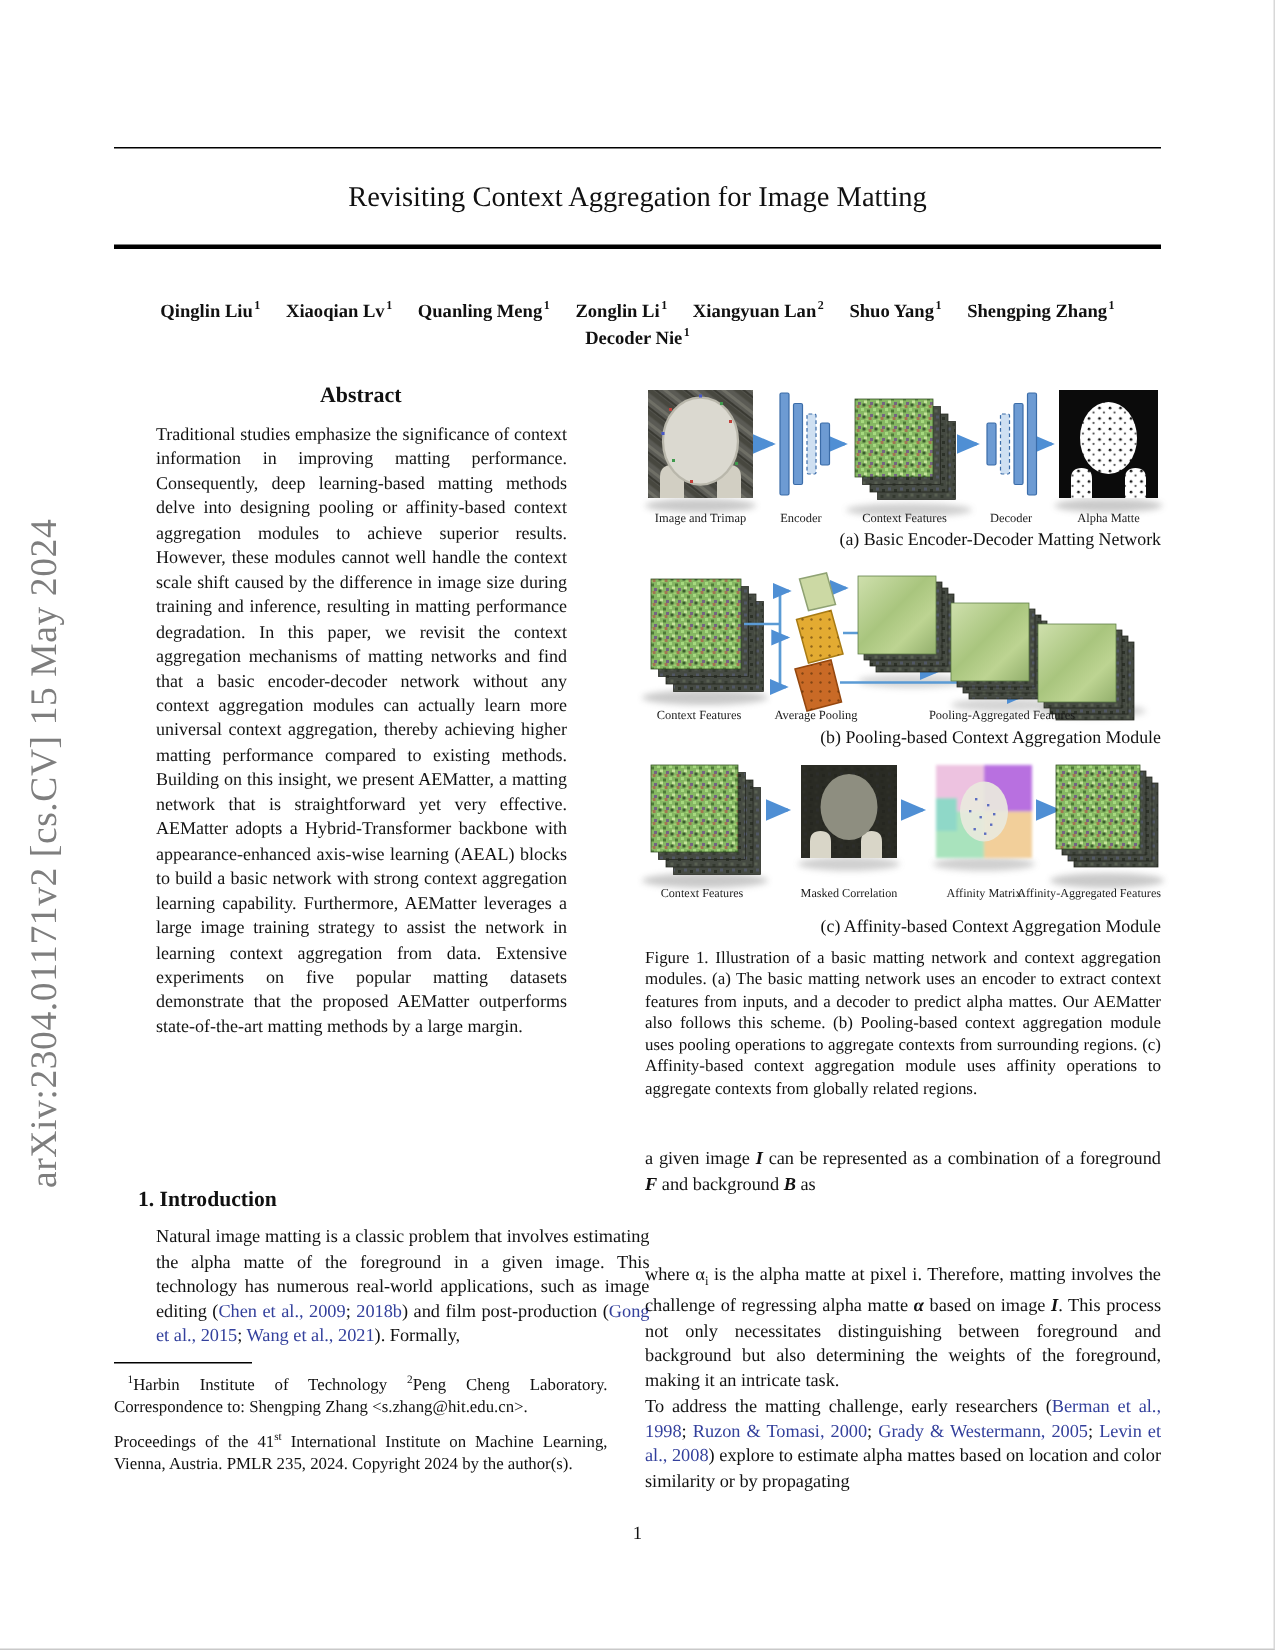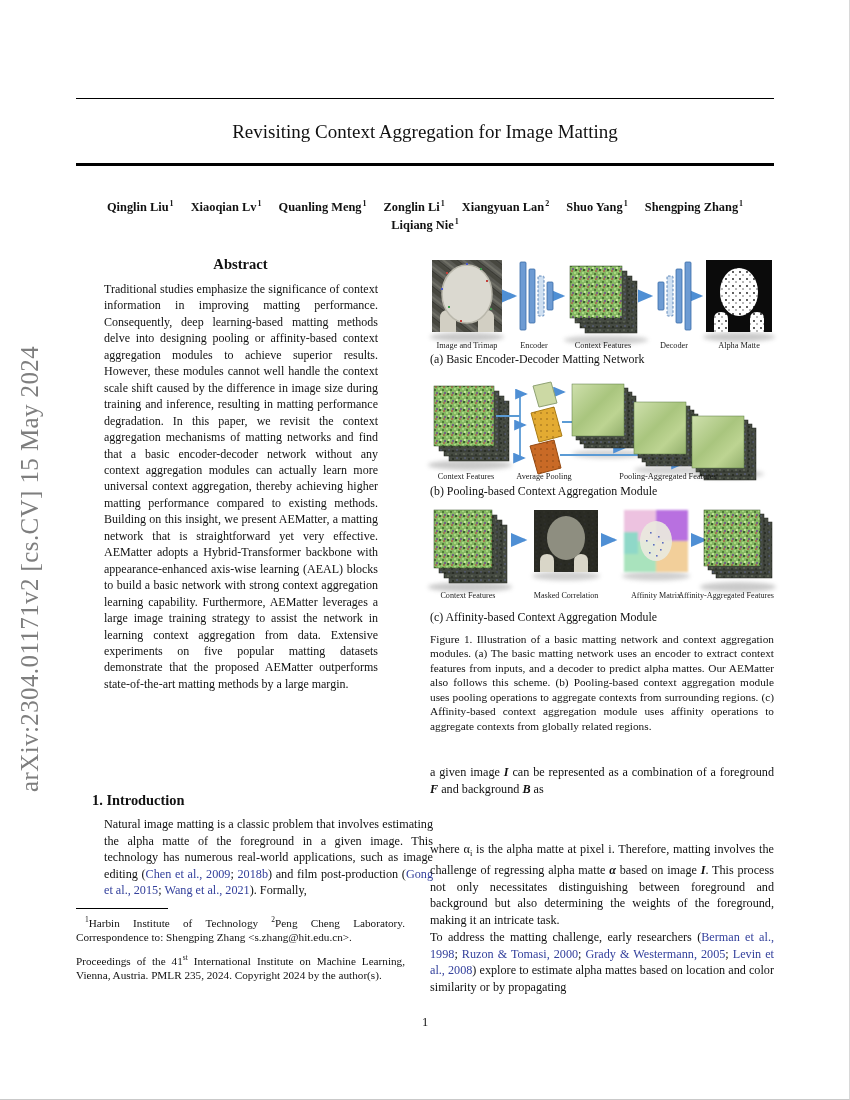--- a/index.html
+++ b/index.html
@@ -26,21 +26,21 @@
   .fnrule{position:absolute;left:76px;top:908px;width:92px;height:1px;background:#000;}
   .footnote{position:absolute;left:76px;width:329px;top:913px;font-size:11.2px;
             line-height:14.4px;text-align:justify;text-indent:9px;}
   .footnote sup{font-size:7.5px;}
   .proc{position:absolute;left:76px;width:329px;top:951px;font-size:11.2px;
         line-height:14.4px;text-align:justify;}
   .it{}
   .bi{font-style:italic;font-weight:bold;}
   .figsvg{position:absolute;left:430px;overflow:visible;}
   svg text{font-family:"Liberation Serif","DejaVu Serif",serif;}
-  .figcap{position:absolute;left:430px;width:344px;text-align:left;font-size:11.9px;}
+  .figcap{position:absolute;left:430px;width:344px;text-align:right;font-size:11.9px;}
   .fig1cap{position:absolute;left:430px;width:344px;top:632px;font-size:11.3px;
            line-height:14.45px;text-align:justify;}
   .rp{position:absolute;left:430px;width:344px;font-size:12.2px;line-height:16.6px;
       text-align:justify;}
   .eq{position:absolute;left:430px;width:344px;top:809px;text-align:center;font-size:13.4px;}
   .eq sub{font-size:9px;vertical-align:-2px;font-style:italic;}
   .eqnum{position:absolute;right:0;top:1px;font-size:12.2px;}
   .pageno{position:absolute;left:76px;width:698px;top:1015px;text-align:center;font-size:12.5px;}
 </style>
 </head>
@@ -108,21 +108,21 @@
   <div class="authors" style="top:196px">
     <span class="author"><span>Qinglin Liu</span><sup class="aff">1</sup></span>
     <span class="author"><span>Xiaoqian Lv</span><sup class="aff">1</sup></span>
     <span class="author"><span>Quanling Meng</span><sup class="aff">1</sup></span>
     <span class="author"><span>Zonglin Li</span><sup class="aff">1</sup></span>
     <span class="author"><span>Xiangyuan Lan</span><sup class="aff">2</sup></span>
     <span class="author"><span>Shuo Yang</span><sup class="aff">1</sup></span>
     <span class="author"><span>Shengping Zhang</span><sup class="aff">1</sup></span>
   </div>
   <div class="authors" style="top:214px">
-    <span class="author"><span>Liqiang Nie</span><sup class="aff">1</sup></span>
+    <span class="author"><span>Decoder Nie</span><sup class="aff">1</sup></span>
   </div>
 
   <div class="abs-head">Abstract</div>
   <div class="abs-text">Traditional studies emphasize the significance of context information in improving matting performance. Consequently, deep learning-based matting methods delve into designing pooling or affinity-based context aggregation modules to achieve superior results. However, these modules cannot well handle the context scale shift caused by the difference in image size during training and inference, resulting in matting performance degradation. In this paper, we revisit the context aggregation mechanisms of matting networks and find that a basic encoder-decoder network without any context aggregation modules can actually learn more universal context aggregation, thereby achieving higher matting performance compared to existing methods. Building on this insight, we present AEMatter, a matting network that is straightforward yet very effective. AEMatter adopts a Hybrid-Transformer backbone with appearance-enhanced axis-wise learning (AEAL) blocks to build a basic network with strong context aggregation learning capability. Furthermore, AEMatter leverages a large image training strategy to assist the network in learning context aggregation from data. Extensive experiments on five popular matting datasets demonstrate that the proposed AEMatter outperforms state-of-the-art matting methods by a large margin.</div>
 
   <div class="sec-head">1. Introduction</div>
   <div class="intro"><span>Natural image matting is a classic problem that involves estimating the alpha matte of the foreground in a given image. This technology has numerous real-world applications, such as image editing (</span><span class="cite">Chen et al., 2009</span><span>; </span><span class="cite">2018b</span><span>) and film post-production (</span><span class="cite">Gong et al., 2015</span><span>; </span><span class="cite">Wang et al., 2021</span><span>). Formally,</span></div>
 
   <div class="fnrule"></div>
   <div class="footnote"><sup>1</sup><span>Harbin Institute of Technology </span><sup>2</sup><span>Peng Cheng Laboratory. Correspondence to: Shengping Zhang </span><span>&lt;s.zhang@hit.edu.cn&gt;</span><span>.</span></div>

